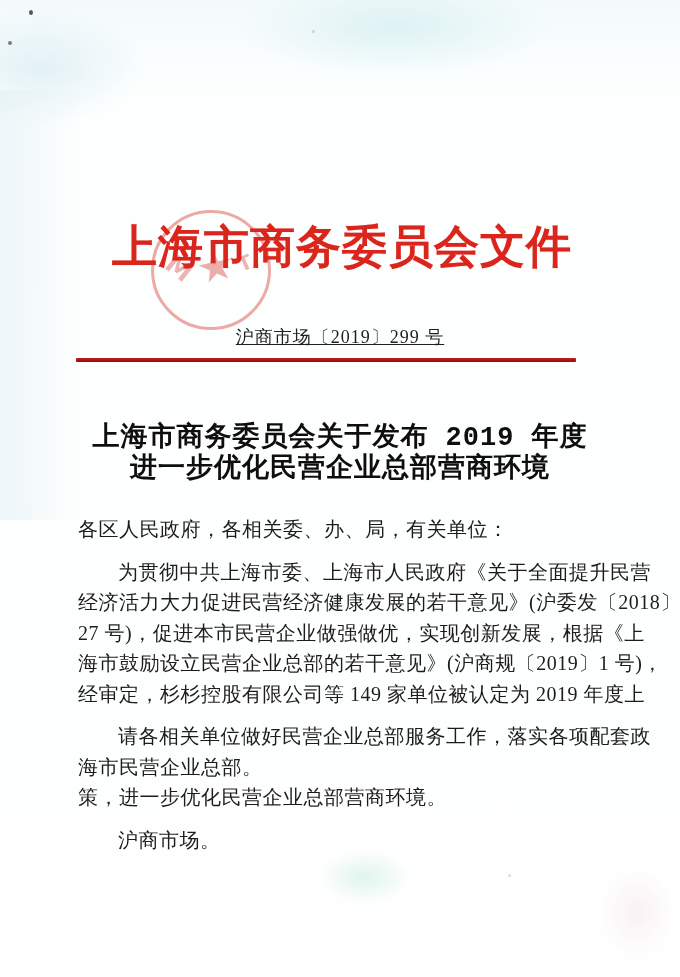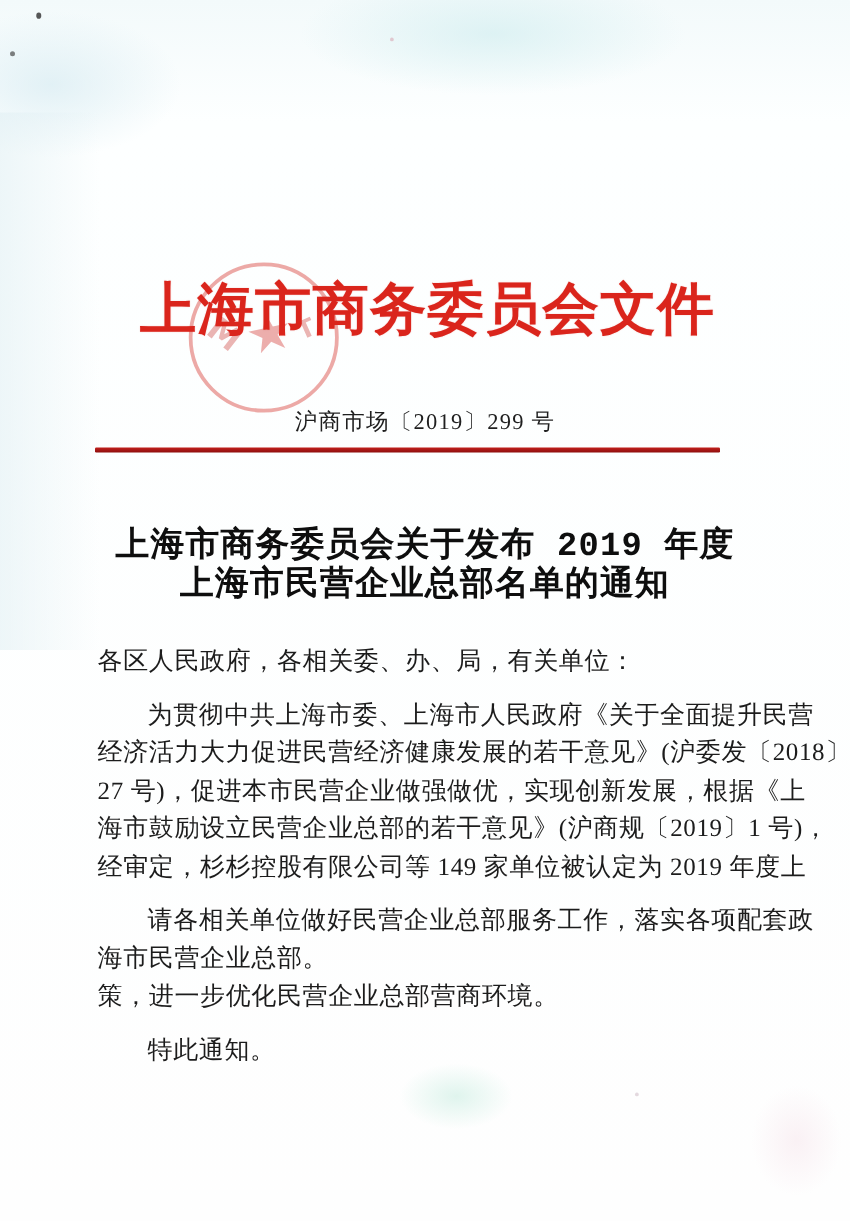--- a/index.html
+++ b/index.html
@@ -80,20 +80,21 @@
   }
   .doc-number {
     position: absolute;
     left: 0; top: 325px;
     width: 100%;
     text-align: center;
     font-size: 18px;
     color: #1f1f1f;
     letter-spacing: 1px;
     white-space: nowrap;
+    text-decoration: underline;
   }
   .red-rule {
     position: absolute;
     left: 76px; top: 358px;
     width: 500px; height: 4px;
     background: linear-gradient(to bottom, #c2201c, #8d0f0e);
     border-radius: 1px;
   }
 
   
@@ -149,21 +150,21 @@
   </div>
 
   <div class="org-title">上海市商务委员会文件</div>
 
   <div class="doc-number">沪商市场〔2019〕299 号</div>
 
   <div class="red-rule"></div>
 
   <div class="notice-title">
     <div>上海市商务委员会关于发布 2019 年度</div>
-    <div>上海市民营企业总部名单的通知</div>
+    <div>进一步优化民营企业总部营商环境</div>
   </div>
 
   <div class="body-text">
 
       <div class="line">各区人民政府，各相关委、办、局，有关单位：</div>
 
       <div class="line indent para">为贯彻中共上海市委、上海市人民政府《关于全面提升民营</div>
 
       <div class="line">经济活力大力促进民营经济健康发展的若干意见》(沪委发〔2018〕</div>
 
@@ -172,16 +173,16 @@
       <div class="line">海市鼓励设立民营企业总部的若干意见》(沪商规〔2019〕1 号)，</div>
 
       <div class="line">经审定，杉杉控股有限公司等 149 家单位被认定为 2019 年度上</div>
 
       <div class="line indent para">请各相关单位做好民营企业总部服务工作，落实各项配套政</div>
 
       <div class="line">海市民营企业总部。</div>
 
       <div class="line">策，进一步优化民营企业总部营商环境。</div>
 
-      <div class="line indent para">特此通知。</div>
+      <div class="line indent para">沪商市场。</div>
     </div>
 
 </div>
 
 </body></html>

